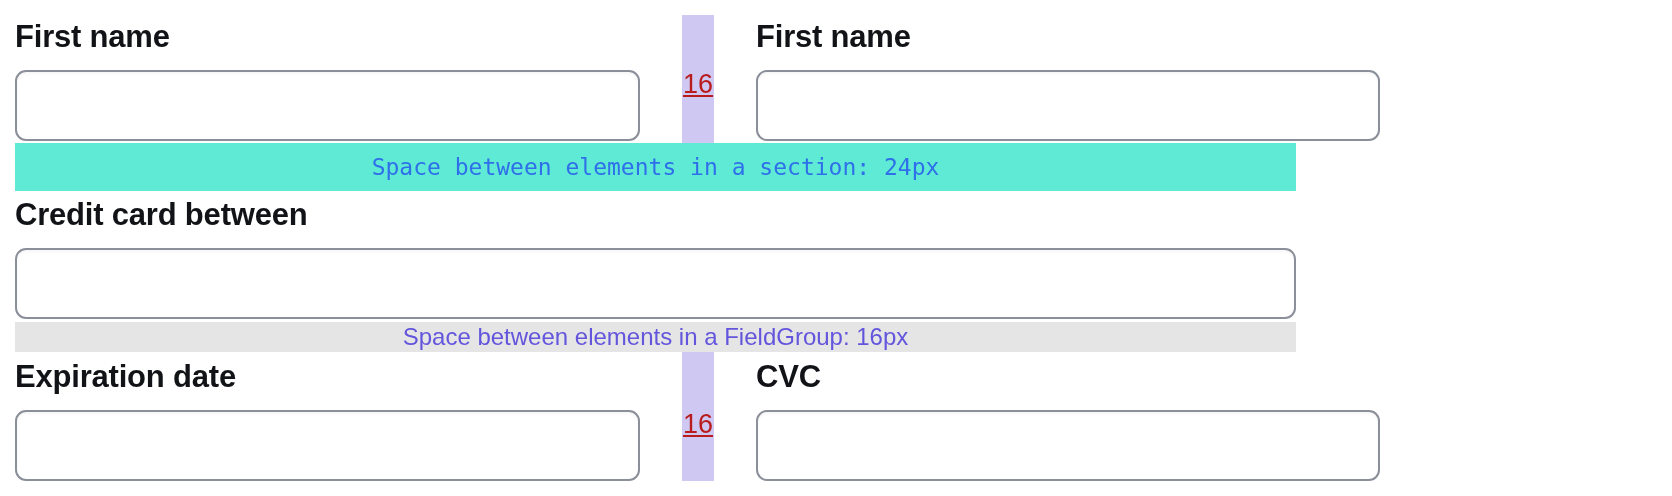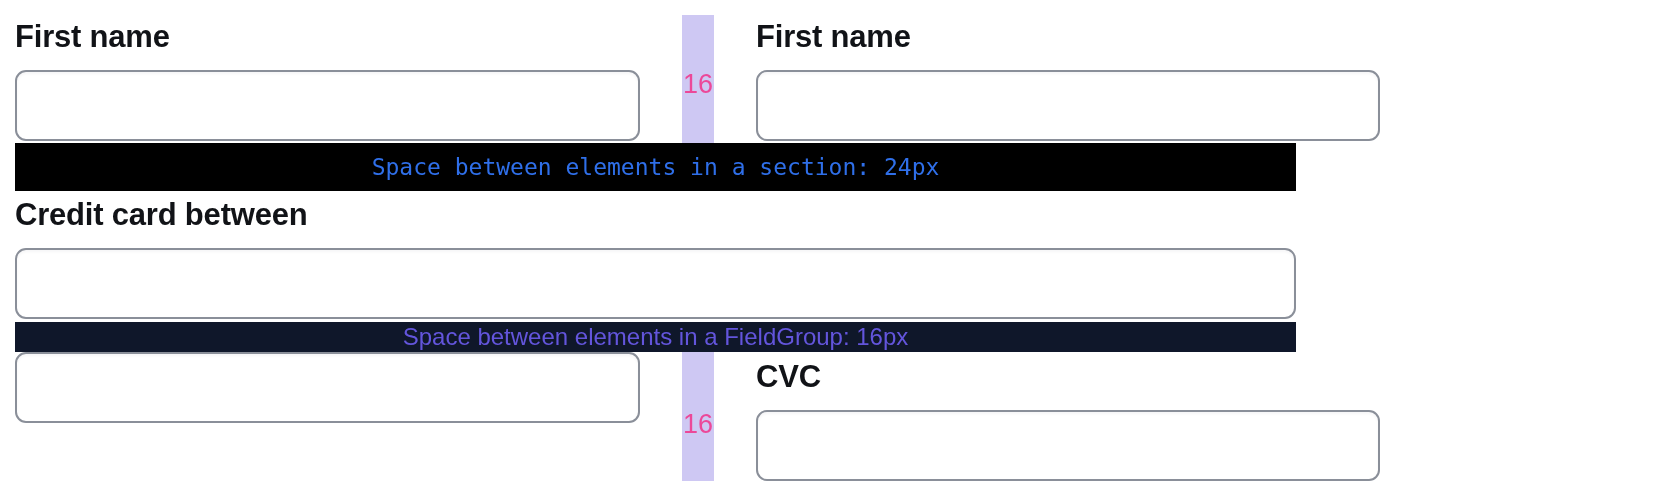--- a/index.html
+++ b/index.html
@@ -37,41 +37,41 @@
     outline:none;
   }
   .sec-c .field-label { margin-top:3px; }
 
   .gap-cell { position:relative; }
   .gap-fill { position:absolute; left:0; right:0; background:#cec8f3; }
   .sec-a .gap-fill { top:0; bottom:-2px; }
   .sec-c .gap-fill { top:0; bottom:0; }
   .gap-num {
     position:absolute; left:50%; transform:translateX(-50%);
-    color:#ec4899; font-size:27px; line-height:27px; font-weight:400;
-    z-index:2; white-space:nowrap;
+    color:#b91c1c; font-size:27px; line-height:27px; font-weight:400;
+    z-index:2; white-space:nowrap;text-decoration:underline;
   }
   .sec-a .gap-num { top:56px; }
   .sec-c .gap-num { top:59px; }
 
   .band {
     width:1281px;
     display:flex; align-items:center; justify-content:center;
   }
   .band-section {
     margin-top:2px; height:48px;
-    background:#000000;
+    background:#5eead4;
   }
   .band-section .band-text {
     font-family:"DejaVu Sans Mono","Liberation Mono",monospace;
     font-size:23px; color:#2f6fe9; white-space:nowrap;
   }
   .band-fieldgroup {
     margin-top:3px; height:30px;
-    background:#0f172a;
+    background:#e5e5e5;
   }
   .band-fieldgroup .band-text {
     font-size:24px; color:#6355dc; white-space:nowrap;
   }
 
   .single .field-label { margin-top:2px; }
 </style>
 </head>
 <body>
 
@@ -102,20 +102,21 @@
       <input class="text-input" type="text" value="" style="">
     </div>
   </div>
 
   <div class="band band-fieldgroup">
     <span class="band-text">Space between elements in a FieldGroup: 16px</span>
   </div>
 
   <div class="two-col sec-c">
     <div class="field">
+      <label class="field-label">Expiration date</label>
       <input class="text-input" type="text" value="" style="">
     </div>
     <div class="gap-cell">
       <div class="gap-fill"></div>
       <span class="gap-num">16</span>
     </div>
     <div class="field">
       <label class="field-label">CVC</label>
       <input class="text-input" type="text" value="" style="">
     </div>

